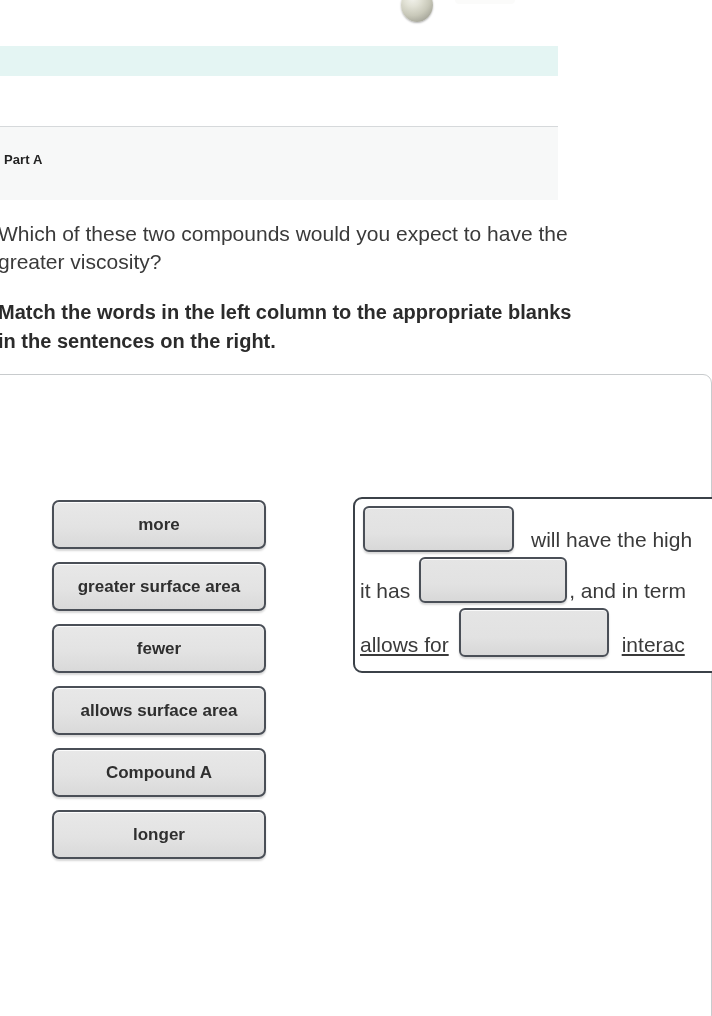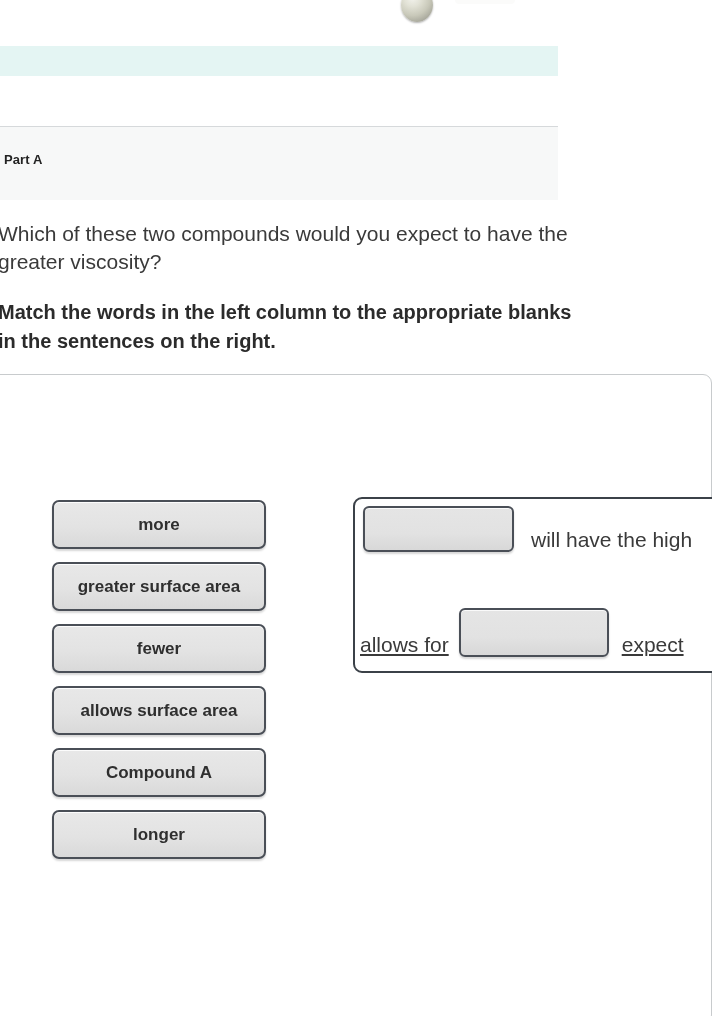--- a/index.html
+++ b/index.html
@@ -225,20 +225,25 @@
   </div>
 </div>
 
 <div class="sentence-panel">
 
   <div class="sentence-line line-1">
     <div class="blank-slot blank-1"></div>
     <span class="sentence-word">will have the high</span>
   </div>
 
+  <div class="sentence-line line-2">
+    <span class="sentence-word">it has</span>
+    <div class="blank-slot blank-2"></div>
+    <span class="sentence-word">, and in term</span>
+  </div>
 
   <div class="sentence-line line-3">
     <span class="sentence-word">allows for</span>
     <div class="blank-slot blank-3"></div>
-    <span class="sentence-word">expect</span>
+    <span class="sentence-word">interac</span>
   </div>
 
 </div>
 
 </body></html>

